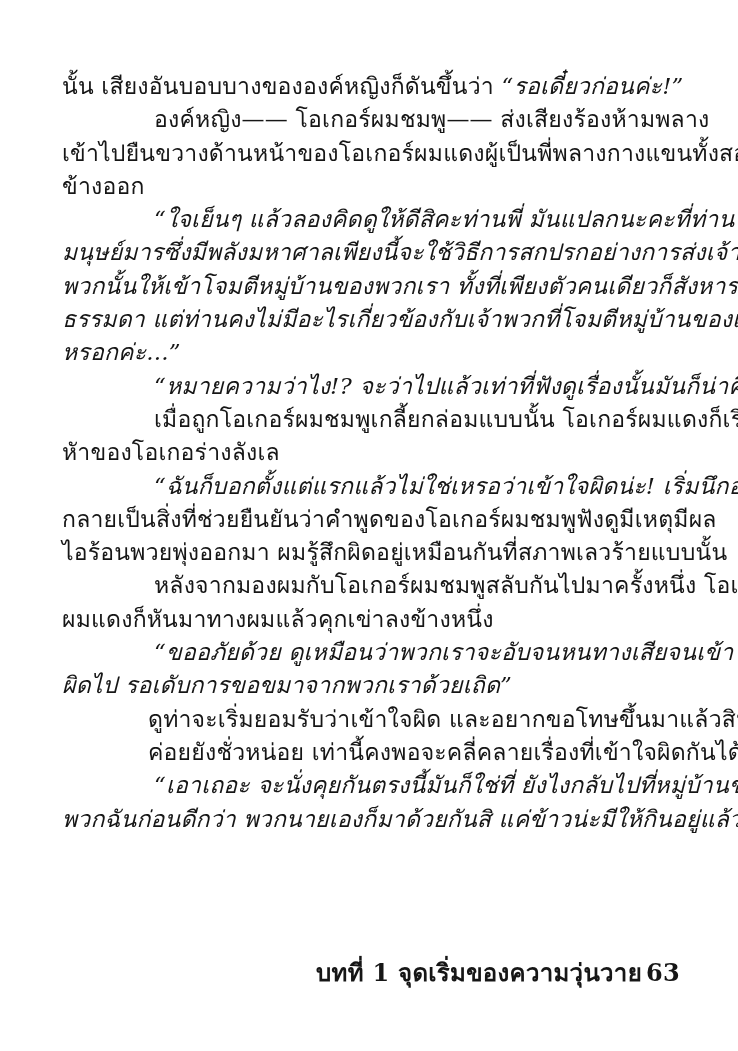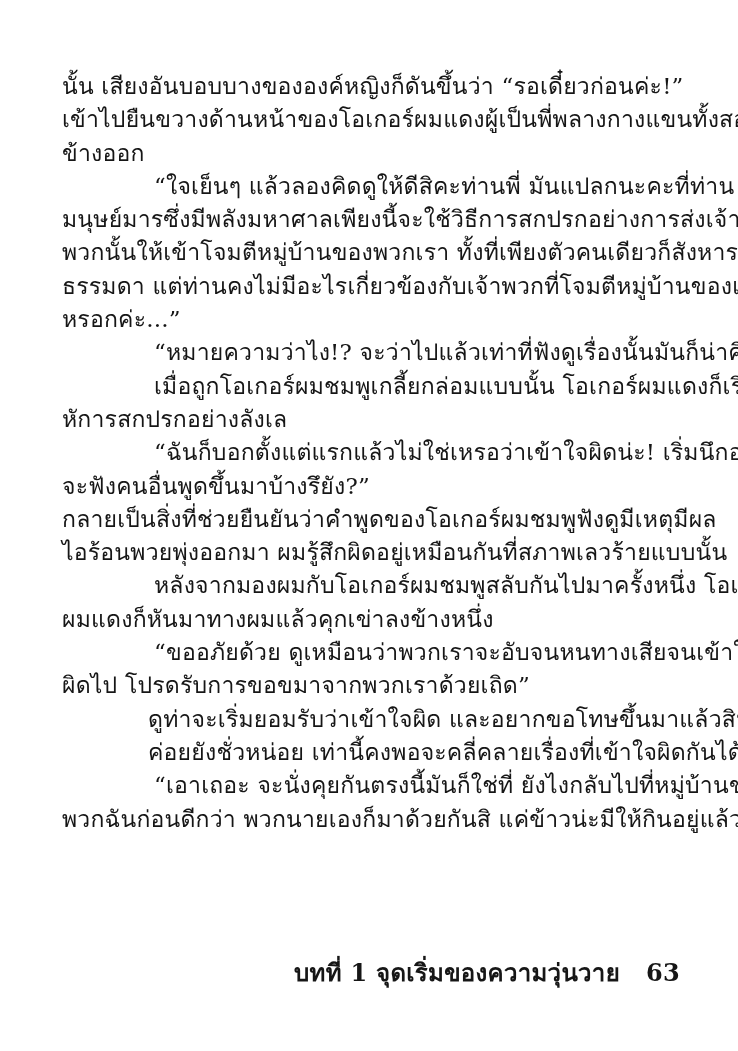--- a/index.html
+++ b/index.html
@@ -29,58 +29,59 @@
     white-space: nowrap;
     letter-spacing: 0.2px;
   }
   .line.para {
     padding-left: 92px;
   }
   .line.block {
     padding-left: 86px;
   }
   .italic {
+    font-style: italic;
   }
   .footer {
     position: absolute;
     right: 58px;
     top: 953px;
     font-size: 24px;
     font-weight: bold;
     letter-spacing: 0.3px;
     white-space: nowrap;
   }
   .footer .page-num {
-    margin-left: 26px;
+    margin-left: 4px;
   }
 </style>
 </head>
 <body>
 
 <div class="page">
   <div class="text-area">
       <div class="line"><span>นั้น เสียงอันบอบบางขององค์หญิงก็ดันขึ้นว่า </span><span class="italic">“รอเดี๋ยวก่อนค่ะ!”</span></div>
+      <div class="line para"><span>องค์หญิง—— โอเกอร์ผมชมพู—— ส่งเสียงร้องห้ามพลาง</span></div>
       <div class="line"><span>เข้าไปยืนขวางด้านหน้าของโอเกอร์ผมแดงผู้เป็นพี่พลางกางแขนทั้งสอง</span></div>
       <div class="line"><span>ข้างออก</span></div>
       <div class="line para"><span class="italic">“ใจเย็นๆ แล้วลองคิดดูให้ดีสิคะท่านพี่ มันแปลกนะคะที่ท่าน</span></div>
       <div class="line"><span class="italic">มนุษย์มารซึ่งมีพลังมหาศาลเพียงนี้จะใช้วิธีการสกปรกอย่างการส่งเจ้าหมู</span></div>
       <div class="line"><span class="italic">พวกนั้นให้เข้าโจมตีหมู่บ้านของพวกเรา ทั้งที่เพียงตัวคนเดียวก็สังหาร</span></div>
       <div class="line"><span class="italic">ธรรมดา แต่ท่านคงไม่มีอะไรเกี่ยวข้องกับเจ้าพวกที่โจมตีหมู่บ้านของเรา</span></div>
       <div class="line"><span class="italic">หรอกค่ะ...”</span></div>
       <div class="line para"><span class="italic">“หมายความว่าไง!? จะว่าไปแล้วเท่าที่ฟังดูเรื่องนั้นมันก็น่าคิด...”</span></div>
       <div class="line para"><span>เมื่อถูกโอเกอร์ผมชมพูเกลี้ยกล่อมแบบนั้น โอเกอร์ผมแดงก็เริ่ม</span></div>
-      <div class="line"><span>หัการสกปรกอย่างลังเล</span></div>
+      <div class="line"><span>หัาของโอเกอร่างลังเล</span></div>
       <div class="line para"><span class="italic">“ฉันก็บอกตั้งแต่แรกแล้วไม่ใช่เหรอว่าเข้าใจผิดน่ะ! เริ่มนึกอยาก</span></div>
-      <div class="line"><span class="italic">จะฟังคนอื่นพูดขึ้นมาบ้างรึยัง?”</span></div>
       <div class="line"><span>กลายเป็นสิ่งที่ช่วยยืนยันว่าคำพูดของโอเกอร์ผมชมพูฟังดูมีเหตุมีผล</span></div>
       <div class="line"><span>ไอร้อนพวยพุ่งออกมา ผมรู้สึกผิดอยู่เหมือนกันที่สภาพเลวร้ายแบบนั้น</span></div>
       <div class="line para"><span>หลังจากมองผมกับโอเกอร์ผมชมพูสลับกันไปมาครั้งหนึ่ง โอเกอร์</span></div>
       <div class="line"><span>ผมแดงก็หันมาทางผมแล้วคุกเข่าลงข้างหนึ่ง</span></div>
       <div class="line para"><span class="italic">“ขออภัยด้วย ดูเหมือนว่าพวกเราจะอับจนหนทางเสียจนเข้าใจ</span></div>
-      <div class="line"><span class="italic">ผิดไป โปรดรับการขอขมาจากพวกเราด้วยเถิด”</span></div>
+      <div class="line"><span class="italic">ผิดไป รอเดับการขอขมาจากพวกเราด้วยเถิด”</span></div>
       <div class="line block"><span>ดูท่าจะเริ่มยอมรับว่าเข้าใจผิด และอยากขอโทษขึ้นมาแล้วสินะ</span></div>
       <div class="line block"><span>ค่อยยังชั่วหน่อย เท่านี้คงพอจะคลี่คลายเรื่องที่เข้าใจผิดกันได้ละ</span></div>
       <div class="line para"><span class="italic">“เอาเถอะ จะนั่งคุยกันตรงนี้มันก็ใช่ที่ ยังไงกลับไปที่หมู่บ้านของ</span></div>
       <div class="line"><span class="italic">พวกฉันก่อนดีกว่า พวกนายเองก็มาด้วยกันสิ แค่ข้าวน่ะมีให้กินอยู่แล้ว”</span></div>
     </div>
   <div class="footer">
     <span>บทที่ 1 จุดเริ่มของความวุ่นวาย</span><span class="page-num">63</span>
   </div>
 </div>
 

